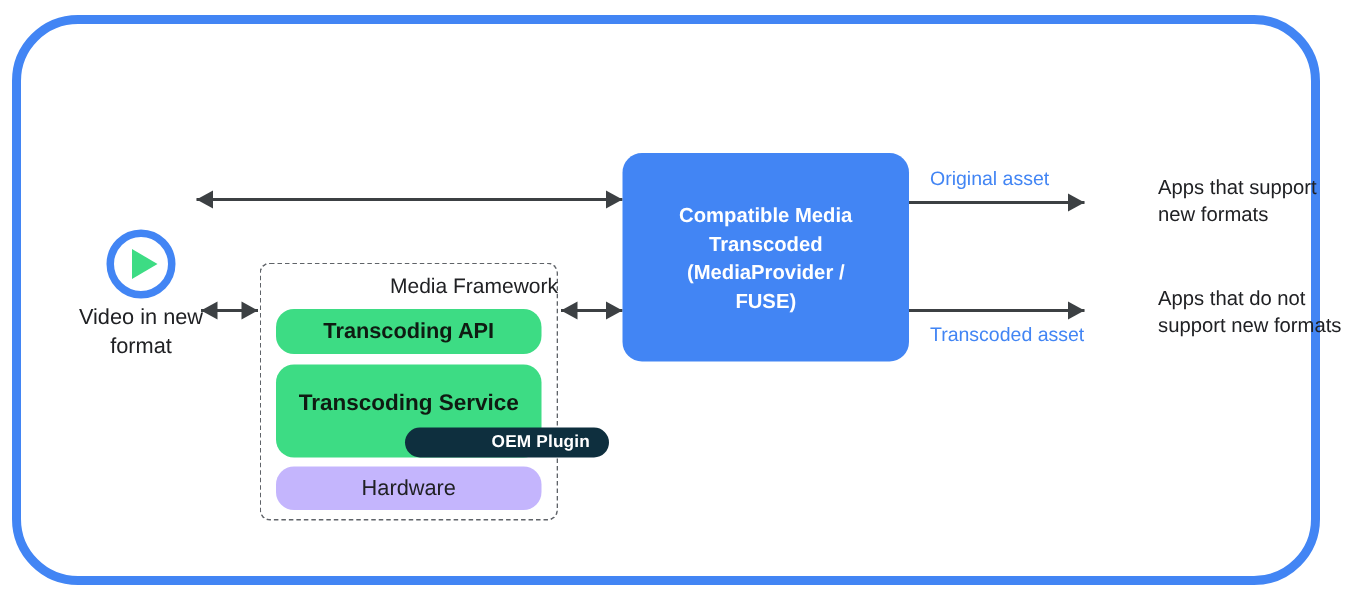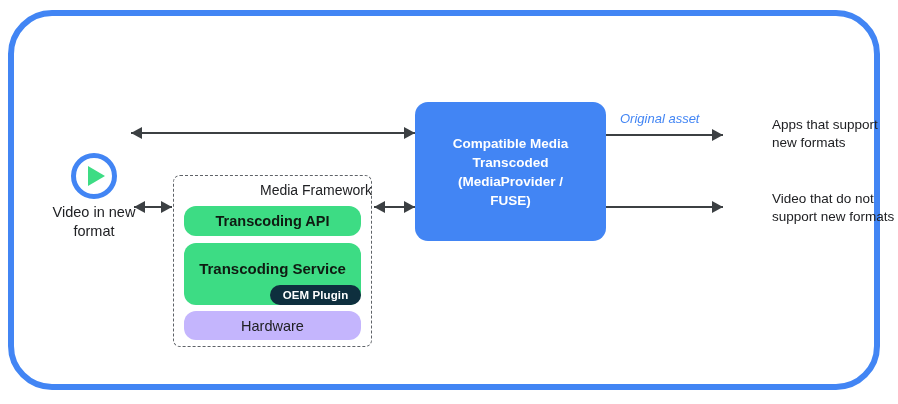--- a/index.html
+++ b/index.html
@@ -81,20 +81,21 @@
     font-size:14.5px;color:#202124;
   }
   .oem-plugin{
     position:absolute;left:270px;top:285px;
     width:91px;height:20px;
     background:#0e2f3e;
     border-radius:10px;
     display:flex;align-items:center;justify-content:center;
     font-size:11.5px;font-weight:bold;color:#ffffff;
     letter-spacing:.1px;
+    padding-left:45px;
   }
 
   
   .cmt-box{
     position:absolute;left:415px;top:102px;
     width:191px;height:139px;
     background:#4285f4;
     border-radius:13px;
     display:flex;align-items:center;justify-content:center;
     text-align:center;
@@ -134,21 +135,21 @@
   
   .a-o-line{left:606px;top:134px;width:117px;}
   .a-o-head{left:712px;top:129px;}
   .a-t-line{left:606px;top:206px;width:117px;}
   .a-t-head{left:712px;top:201px;}
 
   
   .asset-label{
     position:absolute;font-size:13px;color:#4285f4;
   }
-  .asset-original{left:620px;top:111px;font-style:italic;}
+  .asset-original{left:620px;top:111px;}
   .asset-transcoded{left:620px;top:215px;}
 
   .apps-label{
     position:absolute;font-size:13.5px;color:#202124;line-height:18px;margin-left:36px;
   }
   .apps-support{left:736px;top:116px;width:150px;}
   .apps-nosupport{left:736px;top:190px;width:160px;}
 </style>
 </head>
 <body>
@@ -193,18 +194,19 @@
   <div class="arrow-line a-o-line"></div>
   <div class="head head-r a-o-head"></div>
   <div class="asset-label asset-original">Original asset</div>
   <div class="apps-label apps-support">
     <span>Apps that support</span><br>
     <span>new formats</span>
   </div>
 
   <div class="arrow-line a-t-line"></div>
   <div class="head head-r a-t-head"></div>
+  <div class="asset-label asset-transcoded">Transcoded asset</div>
   <div class="apps-label apps-nosupport">
-    <span>Video that do not</span><br>
+    <span>Apps that do not</span><br>
     <span>support new formats</span>
   </div>
 
 </div>
 
 </body></html>

